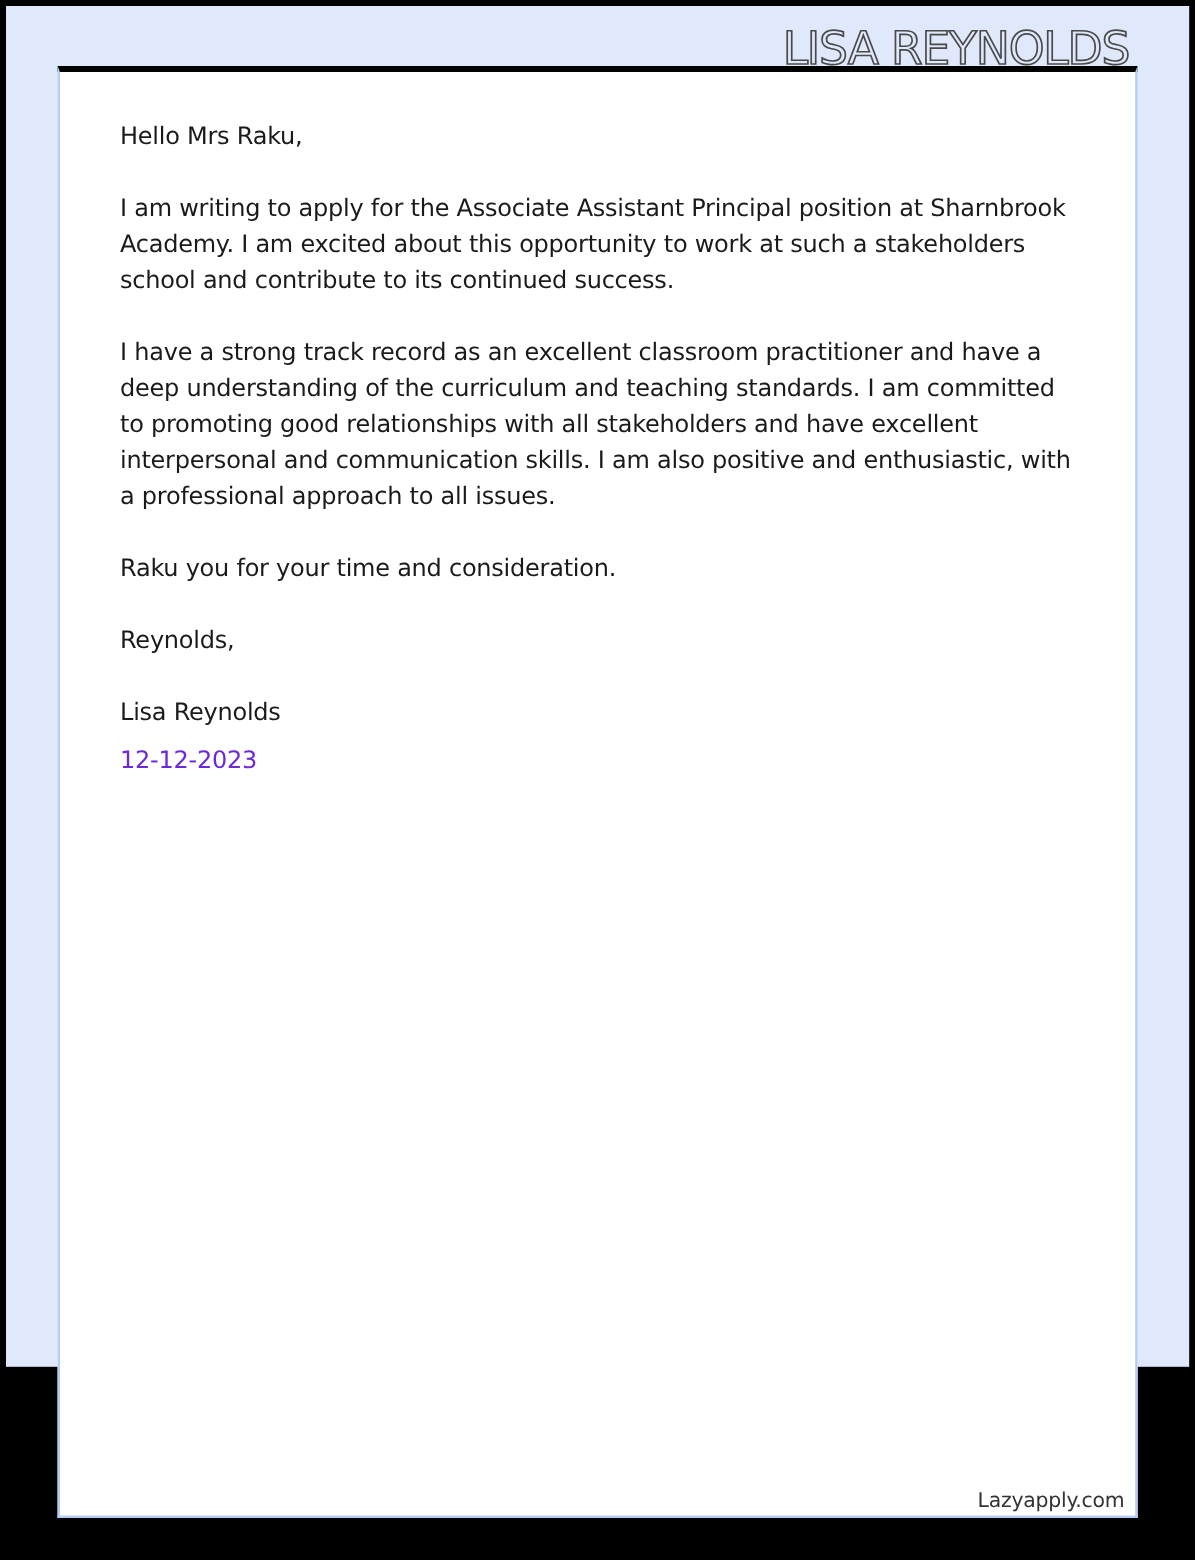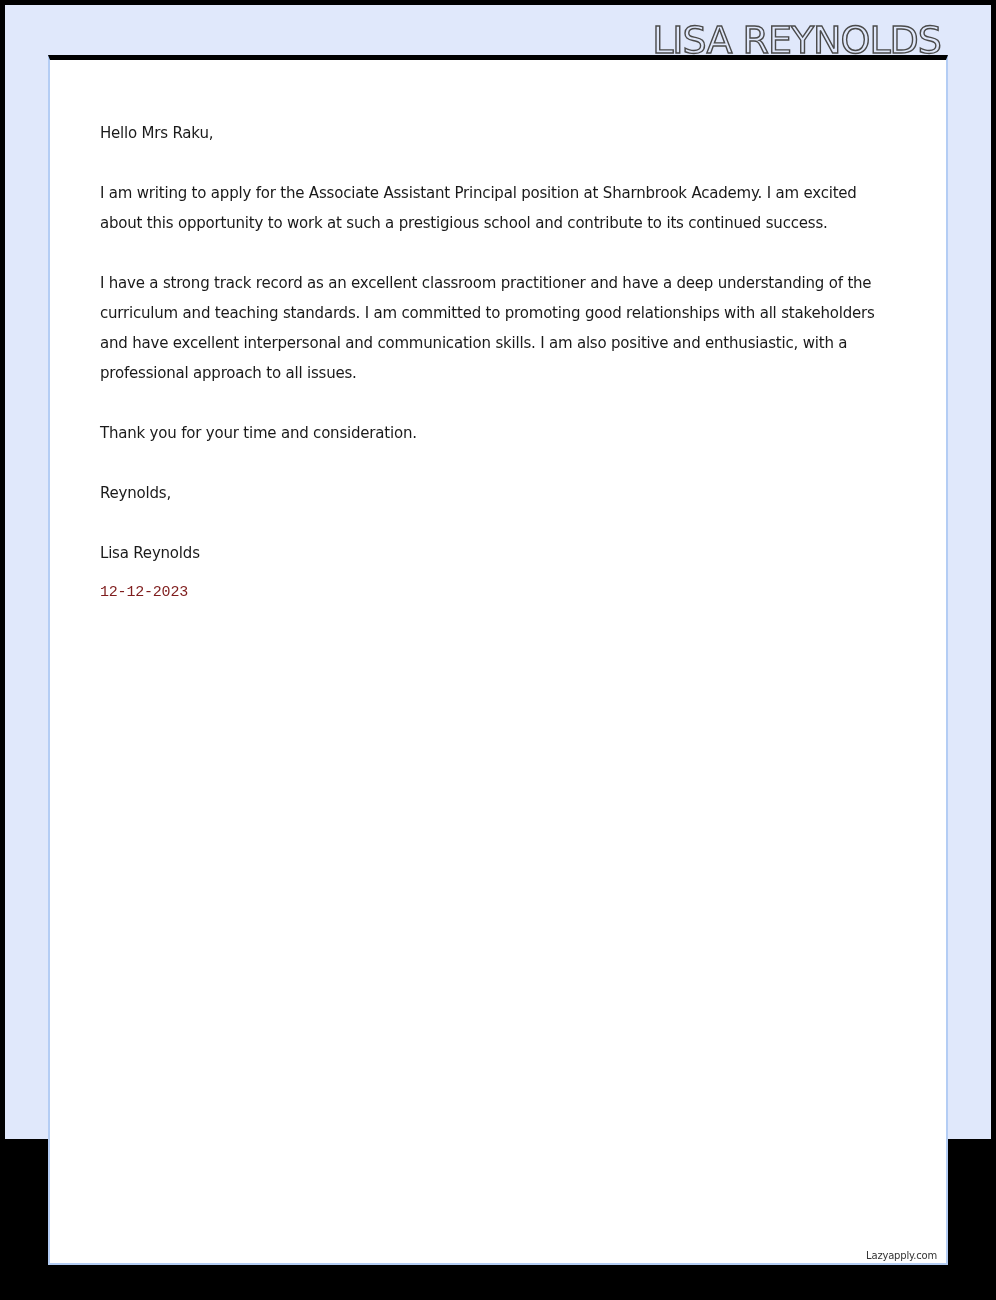--- a/index.html
+++ b/index.html
@@ -46,59 +46,57 @@
     border-left: 2px solid #b4cdf4;
     border-right: 2px solid #b4cdf4;
     border-bottom: 2px solid #b4cdf4;
   }
   .letter-body {
     position: absolute;
     left: 50px;
     top: 38px;
     width: 800px;
     font-family: "DejaVu Sans", sans-serif;
-    font-size: 15px;
+    font-size: 20px;
     line-height: 30px;
     color: #1a1a1a;
     letter-spacing: -0.2px;
-    margin-top: 20px;
   }
   .para {
     margin: 0 0 30px 0;
   }
   .para.signature-name {
     margin-bottom: 10px;
   }
   .date {
-    color: #7f1d1d;
+    color: #6d28d9;
     margin: 0;
-    font-family: Liberation Mono, monospace;
   }
   .footer-brand {
     position: absolute;
     right: 9px;
     bottom: 2px;
     font-family: "DejaVu Sans", sans-serif;
-    font-size: 10px;
+    font-size: 17px;
     color: #333333;
     letter-spacing: -0.2px;
   }
 </style>
 </head>
 <body>
 
 <div class="frame">
   <h1 class="name-title">LISA REYNOLDS</h1>
 
   <div class="letter-card">
     <div class="letter-body">
       <p class="para">Hello Mrs Raku,</p>
-      <p class="para">I am writing to apply for the Associate Assistant Principal position at Sharnbrook Academy. I am excited about this opportunity to work at such a prestigious school and contribute to its continued success.</p>
+      <p class="para">I am writing to apply for the Associate Assistant Principal position at Sharnbrook Academy. I am excited about this opportunity to work at such a stakeholders school and contribute to its continued success.</p>
       <p class="para">I have a strong track record as an excellent classroom practitioner and have a deep understanding of the curriculum and teaching standards. I am committed to promoting good relationships with all stakeholders and have excellent interpersonal and communication skills. I am also positive and enthusiastic, with a professional approach to all issues.</p>
-      <p class="para">Thank you for your time and consideration.</p>
+      <p class="para">Raku you for your time and consideration.</p>
       <p class="para">Reynolds,</p>
       <p class="para signature-name">Lisa Reynolds</p>
       <p class="date">12-12-2023</p>
     </div>
 
     <div class="footer-brand">Lazyapply.com</div>
   </div>
 </div>
 
 </body></html>

